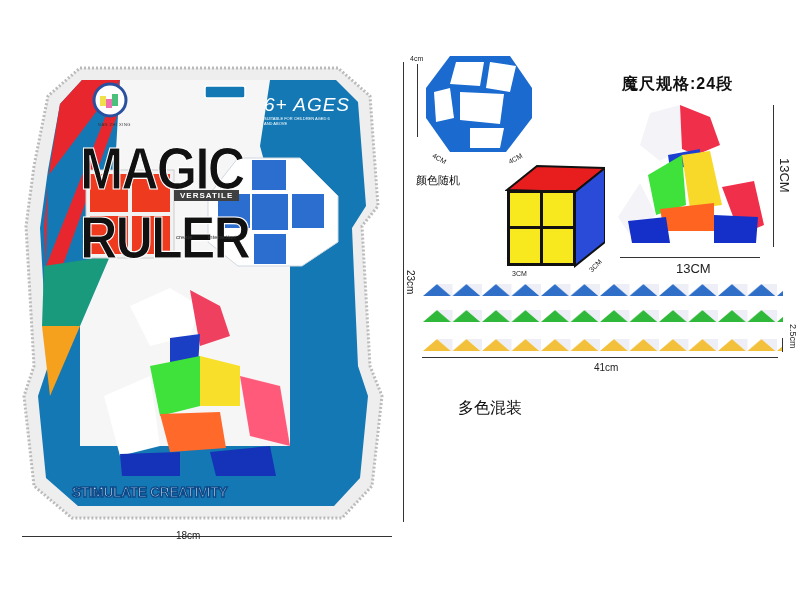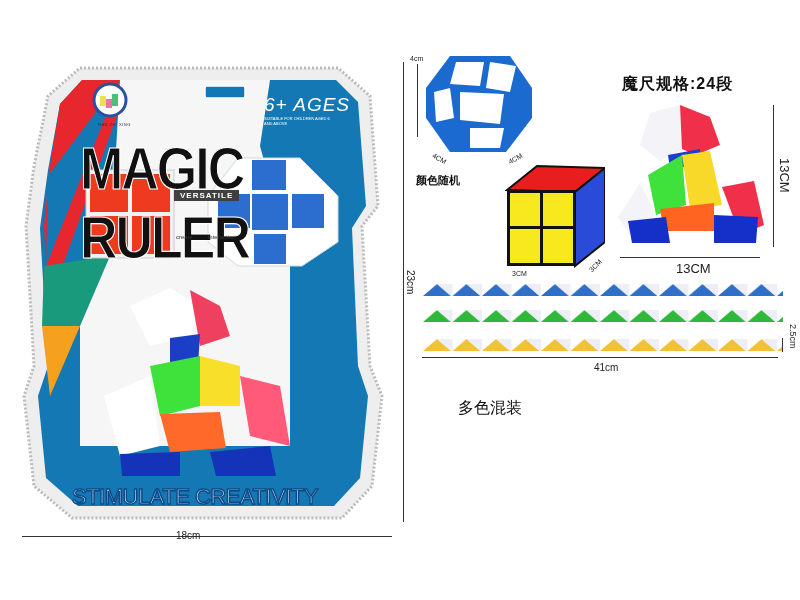--- a/index.html
+++ b/index.html
@@ -7,25 +7,25 @@
   .abs{position:absolute;}
   
   .card{left:20px;top:66px;width:372px;height:470px;}
   .card svg{position:absolute;left:0;top:0;}
   .brand-label{left:100px;top:116px;font-size:4px;color:#333;letter-spacing:0.5px;}
   .ages{left:265px;top:89px;color:#fff;font-size:19px;font-style:italic;letter-spacing:1px;}
   .ages-sub{left:265px;top:108px;color:#fff;font-size:4px;line-height:5px;width:70px;}
   .title{left:78px;top:130px;font-size:52px;font-weight:bold;color:#111;letter-spacing:-2px;-webkit-text-stroke:1px #fff;transform:scaleY(1.15);transform-origin:left top;}
   .versatile{left:172px;top:184px;font-size:8px;font-weight:bold;color:#fff;background:#404040;padding:1px 6px;letter-spacing:1px;}
   .feat{font-size:6px;color:#333;}
-  .slogan{left:70px;top:480px;font-size:22px;font-weight:normal;color:#fff;-webkit-text-stroke:1.5px #0d4a8a;letter-spacing:-0.5px;}
+  .slogan{left:70px;top:480px;font-size:14px;font-weight:bold;color:#fff;-webkit-text-stroke:1.5px #0d4a8a;letter-spacing:-0.5px;}
   .dim-text{font-size:10px;color:#222;}
   .dim-line{background:#333;}
   .spec-title{left:622px;top:62px;font-size:16px;font-weight:bold;color:#111;letter-spacing:1px;margin-top:12px;}
-  .color-random{left:416px;top:173px;font-size:11px;font-weight:bold;color:#111;}
+  .color-random{left:416px;top:173px;font-size:11px;font-weight:normal;color:#111;}
   .mixed{left:458px;top:398px;font-size:16px;color:#111;}
 </style>
 </head>
 <body>
 
 <div class="abs card">
   <svg width="372" height="470" viewBox="0 0 372 470">
     <polygon points="60,2 318,2 350,30 358,140 342,160 350,300 362,330 352,420 322,452 52,452 14,420 4,330 14,300 6,160 14,100 28,30" fill="#eeeeee" stroke="#bbbbbb" stroke-width="3" stroke-dasharray="2,2"></polygon>
     <polygon points="62,14 316,14 338,36 346,140 332,162 338,300 348,330 340,412 314,440 58,440 26,412 18,330 28,300 20,162 28,104 40,38" fill="#1478b4"></polygon>
     <polygon points="62,14 110,14 28,240 24,160 30,100 40,38" fill="#e8262d"></polygon>

